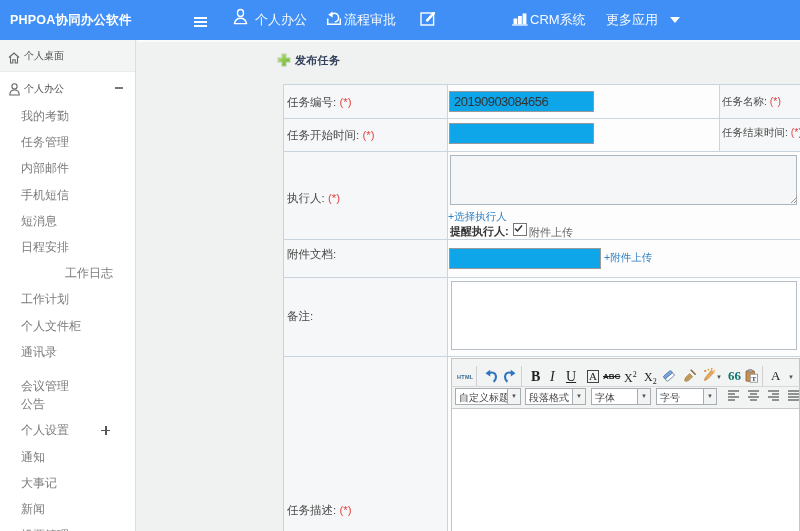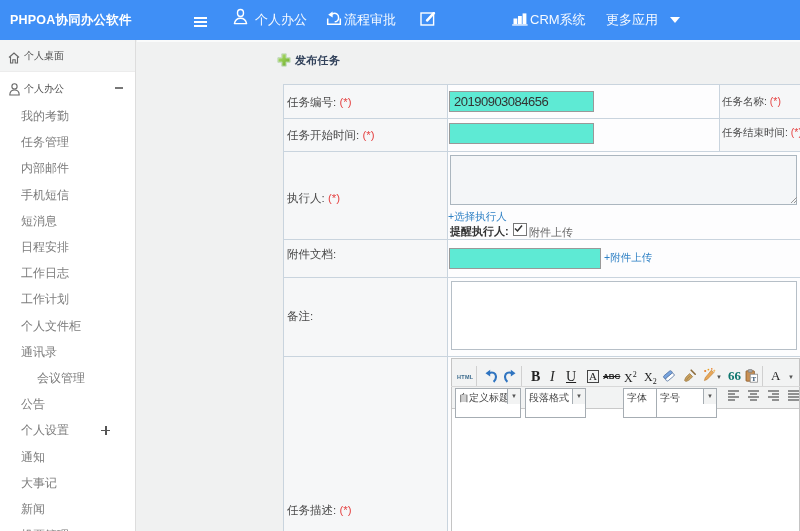--- a/index.html
+++ b/index.html
@@ -22,27 +22,27 @@
 #content { position:absolute; left:137px; top:40px; width:663px; height:491px; background:#f0f1f1; border-top:2px solid #fafbfb; }
 
 
 #ftable { position:absolute; left:283px; top:84px; width:641px; height:470px; background:#fdfdfe; border:1px solid #c9d4de; }
 .labelcol { position:absolute; background:#f6f7f8; }
 .hline { position:absolute; left:0; height:1px; background:#c9d4de; }
 .vline { position:absolute; top:0; width:1px; background:#c9d4de; }
 .flabel { position:absolute; font-size:11.5px; color:#4a4a4a; white-space:nowrap; }
 .red { color:#e54545; }
 .blink { position:absolute; font-size:12px; color:#2f81c5; white-space:nowrap; }
-input.txt { position:absolute; border:1px solid #999; background:#5eead4; font-size:14px; color:#333; padding:4px 4px; font-family:"Liberation Sans",sans-serif; }
+input.txt { position:absolute; border:1px solid #999; background:#0ea5e9; font-size:14px; color:#333; padding:4px 4px; font-family:"Liberation Sans",sans-serif; }
 
 
 #editor { position:absolute; border:1px solid #c4c4c4; background:#f2f3f3; }
 .sep { position:absolute; top:4px; width:1px; height:20px; background:#d0d0d0; }
 .ticon { position:absolute; color:#222; }
-.dd { position:absolute; height:30px; white-space:nowrap; background:#fff; border:1px solid #a6adb3; font-size:10px; color:#444; }
+.dd { position:absolute; height:17px; white-space:nowrap; background:#fff; border:1px solid #a6adb3; font-size:10px; color:#444; }
 .dd span { white-space:nowrap; }
 .dd .arr { position:absolute; right:0; top:0; width:13px; height:15px; border-left:1px solid #a6adb3; background:#f2f3f3; text-align:center; font-size:6px; color:#555; line-height:15px; }
 .alicon { position:absolute; width:11px; height:11px; }
 </style>
 </head>
 <body>
 
 <div id="header">
   <div id="logo">PHPOA协同办公软件</div>
 
@@ -95,25 +95,25 @@
   </svg>
   <div class="sparent" style="top:42px;">个人办公</div>
   <div class="abs" style="left:115px; top:47px; width:8px; height:1.5px; background:#777;"></div>
 
   <div class="ssub" style="top:68.0px;">我的考勤</div>
   <div class="ssub" style="top:94.2px;">任务管理</div>
   <div class="ssub" style="top:120.4px;">内部邮件</div>
   <div class="ssub" style="top:146.6px;">手机短信</div>
   <div class="ssub" style="top:172.8px;">短消息</div>
   <div class="ssub" style="top:199.0px;">日程安排</div>
-  <div class="ssub" style="top:225.2px;">工作日志</div>
+  <div class="ssub" style="top:225.2px;margin-left:44px;">工作日志</div>
   <div class="ssub" style="top:251.4px;">工作计划</div>
   <div class="ssub" style="top:277.6px;">个人文件柜</div>
   <div class="ssub" style="top:303.8px;">通讯录</div>
-  <div class="ssub" style="top:330.0px;margin-left:16px;">会议管理</div>
+  <div class="ssub" style="top:338px;">会议管理</div>
   <div class="ssub" style="top:356.2px;">公告</div>
   <div class="ssub" style="top:382.4px;">个人设置</div>
   <div class="abs" style="left:101px; top:385.5px; width:9px; height:9px;">
     <div class="abs" style="left:0; top:4px; width:9px; height:1.5px; background:#555;"></div>
     <div class="abs" style="left:4px; top:0; width:1.5px; height:9px; background:#555;"></div>
   </div>
   <div class="ssub" style="top:408.6px;">通知</div>
   <div class="ssub" style="top:434.8px;">大事记</div>
   <div class="ssub" style="top:461.0px;">新闻</div>
   <div class="ssub" style="top:487.2px;">投票管理</div>
@@ -233,21 +233,21 @@
 
 <div class="abs" style="left:451px; top:386px; width:349px; height:1px; background:#d8d8d8;"></div>
 <div class="dd" style="left:455px; top:388px; width:66px;">
     <span style="position:absolute; left:3px; top:2px;">自定义标题</span>
     <span class="arr">▼</span>
   </div>
 <div class="dd" style="left:525px; top:388px; width:61px;">
     <span style="position:absolute; left:3px; top:2px;">段落格式</span>
     <span class="arr">▼</span>
   </div>
-<div class="dd" style="left:591px; top:388px; width:60px;margin-left:32px;">
+<div class="dd" style="left:591px; top:388px; width:60px;">
     <span style="position:absolute; left:3px; top:2px;">字体</span>
     <span class="arr">▼</span>
   </div>
 <div class="dd" style="left:656px; top:388px; width:61px;">
     <span style="position:absolute; left:3px; top:2px;">字号</span>
     <span class="arr">▼</span>
   </div>
 <svg class="alicon" style="left:728px; top:390px;" width="11" height="11" viewBox="0 0 11 11">
   <g stroke="#666" stroke-width="1.4">
       <line x1="0" y1="1" x2="11" y2="1"></line>

